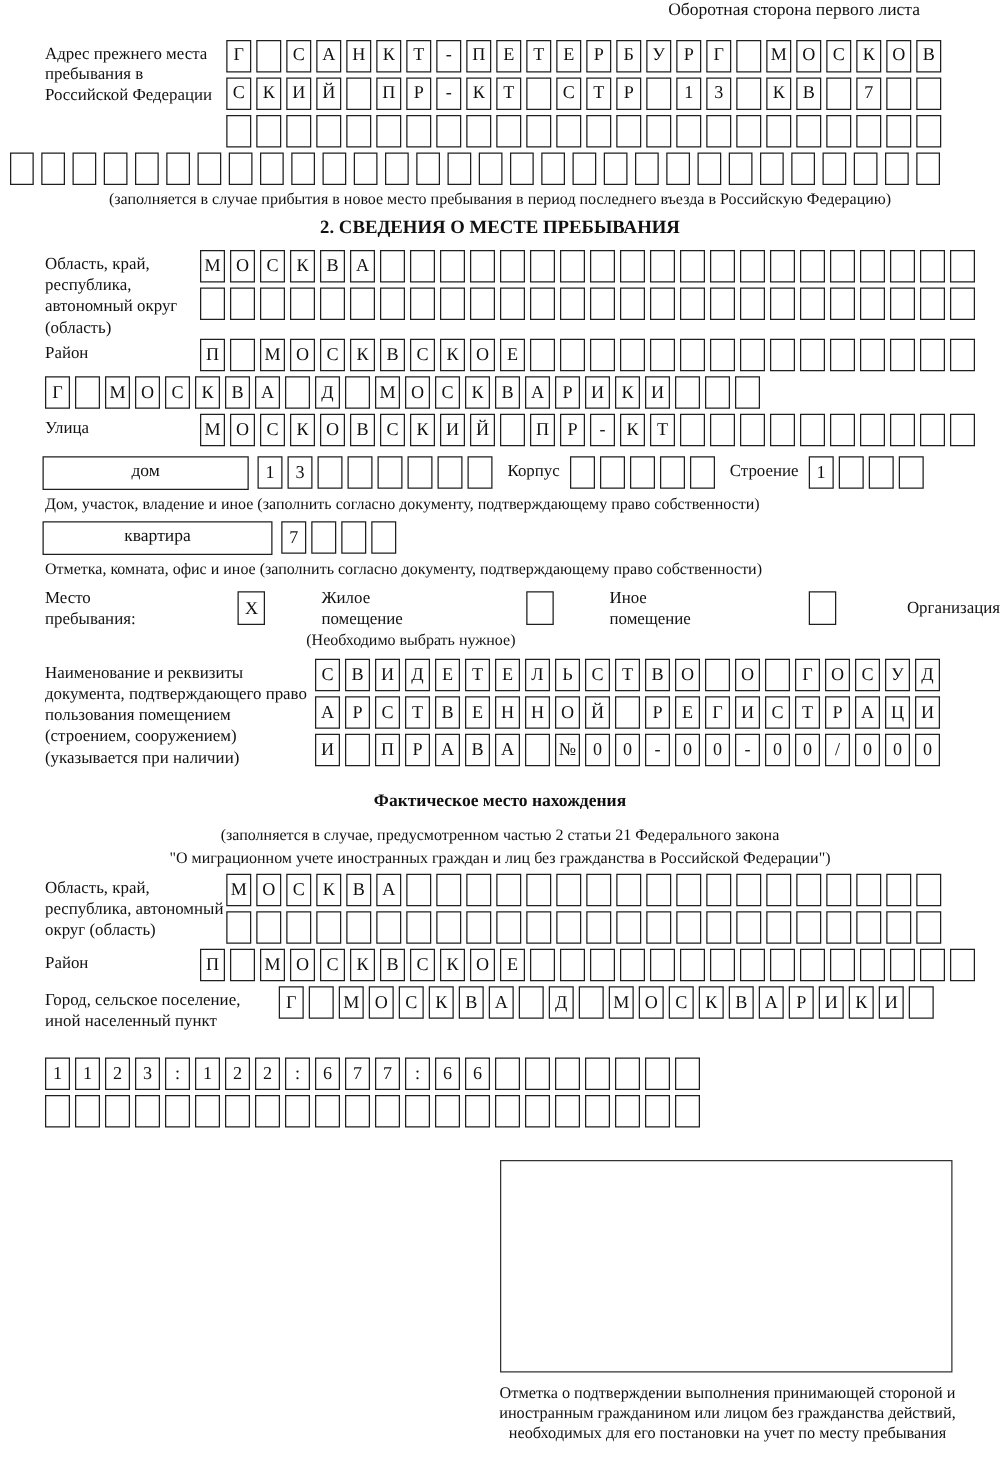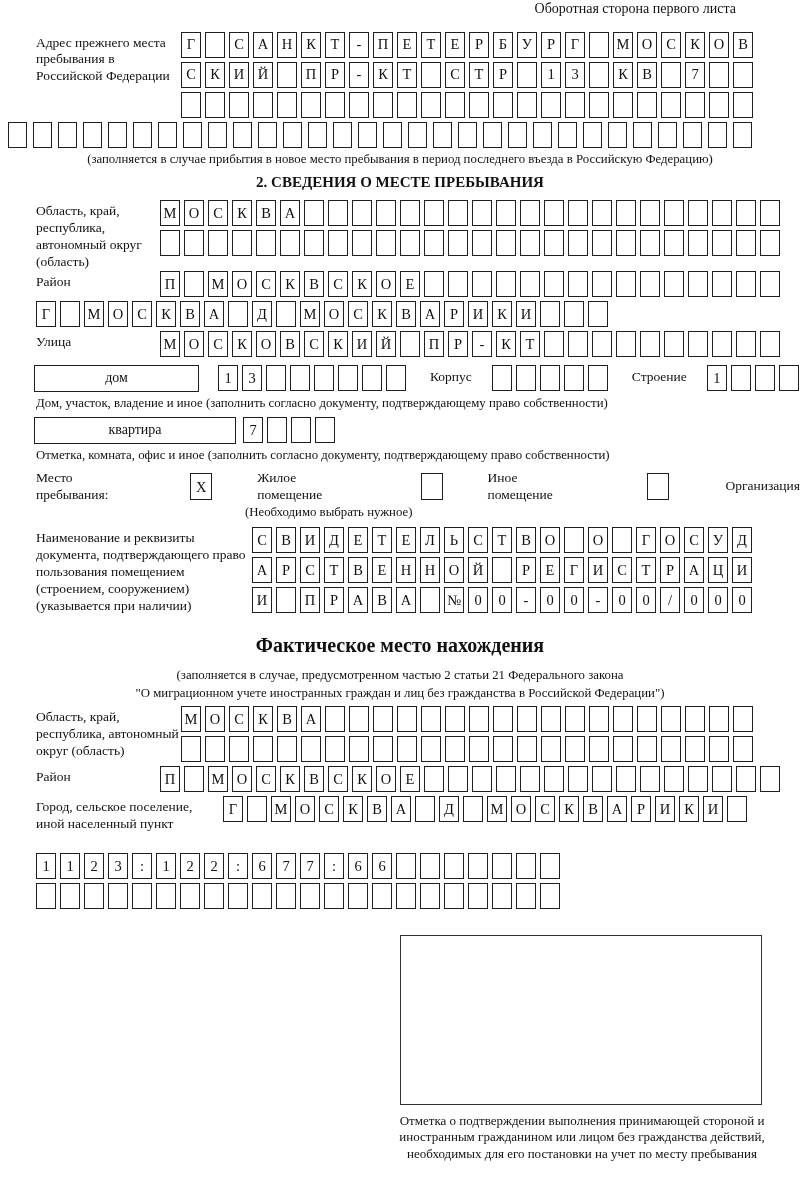--- a/index.html
+++ b/index.html
@@ -23,21 +23,21 @@
   .grid-sm .box{ width:19px; margin-right:6px; }
   .widebox{
     flex:none; box-sizing:border-box; border:1.6px solid #1f1f1f;
     height:27px; display:inline-flex; align-items:center; justify-content:center;
     font-size:14px;
   }
   .inline-lbl{ padding:4px 8px 0 8px; font-size:13.5px; white-space:nowrap; }
   .note{ font-size:12.8px; text-align:center; margin:2px 0 4px 0; }
   .note-left{ font-size:12.8px; margin:1px 0 5px 36px; }
   .h-main{ text-align:center; font-weight:bold; font-size:15px; margin:6px 0 8px 0; }
-  .h-sub{ text-align:center; font-weight:bold; font-size:20px; margin:16px 0 10px 0; }
+  .h-sub{ text-align:center; font-weight:bold; font-size:14px; margin:16px 0 10px 0; }
   .chkrow{ display:flex; align-items:center; margin:6px 0 2px 36px;gap:35px; }
   .chkbox{
     flex:none; box-sizing:border-box; width:22px; height:27px;
     border:1.6px solid #1f1f1f; display:inline-flex; align-items:center; justify-content:center;
     font-size:14.5px;
   }
   .bigbox{
     margin:22px 0 0 400px; width:362px; height:170px;
     border:1.5px solid #333; box-sizing:border-box;
   }
@@ -316,21 +316,21 @@
       <span class="box"></span>
       <span class="box"></span>
       <span class="box"></span>
       <span class="box"></span>
       <span class="box"></span>
       <span class="box"></span>
       <span class="box"></span>
     </div>
 </div>
 
-<div class="field" style="margin-left:34px;margin-top:4px;gap:12px;">
+<div class="field" style="margin-left:34px;margin-top:4px;">
   <div class="widebox" style="width:165px;">дом</div>
   <div class="grid" style="margin-left:7px;">
       <span class="box">1</span>
       <span class="box">3</span>
       <span class="box"></span>
       <span class="box"></span>
       <span class="box"></span>
       <span class="box"></span>
       <span class="box"></span>
       <span class="box"></span>
@@ -347,21 +347,21 @@
   <div class="grid">
       <span class="box">1</span>
       <span class="box"></span>
       <span class="box"></span>
       <span class="box"></span>
     </div>
 </div>
 <div class="note-left">Дом, участок, владение и иное (заполнить согласно документу, подтверждающему право собственности)</div>
 
 <div class="field" style="margin-left:34px;">
-  <div class="widebox" style="width:202px;text-align:center;">квартира</div>
+  <div class="widebox" style="width:184px;text-align:center;">квартира</div>
   <div class="grid" style="margin-left:7px;">
       <span class="box">7</span>
       <span class="box"></span>
       <span class="box"></span>
       <span class="box"></span>
     </div>
 </div>
 <div class="note-left">Отметка, комната, офис и иное (заполнить согласно документу, подтверждающему право собственности)</div>
 
 <div class="chkrow">

